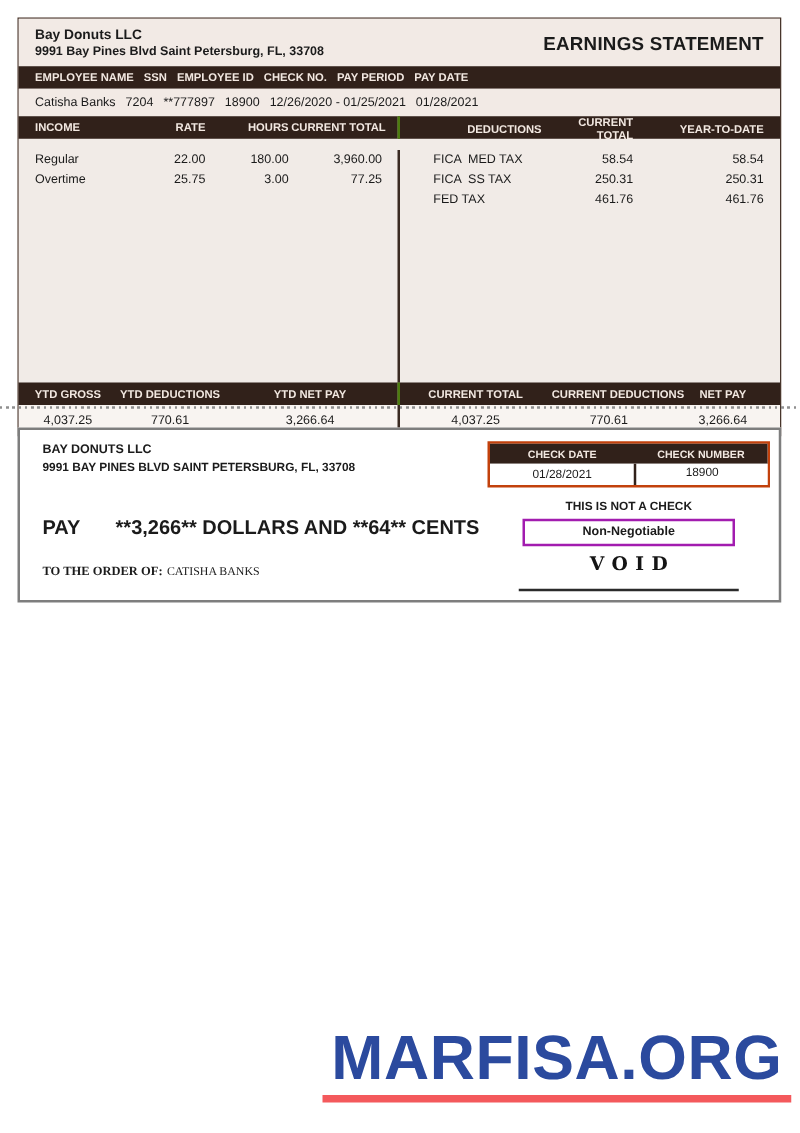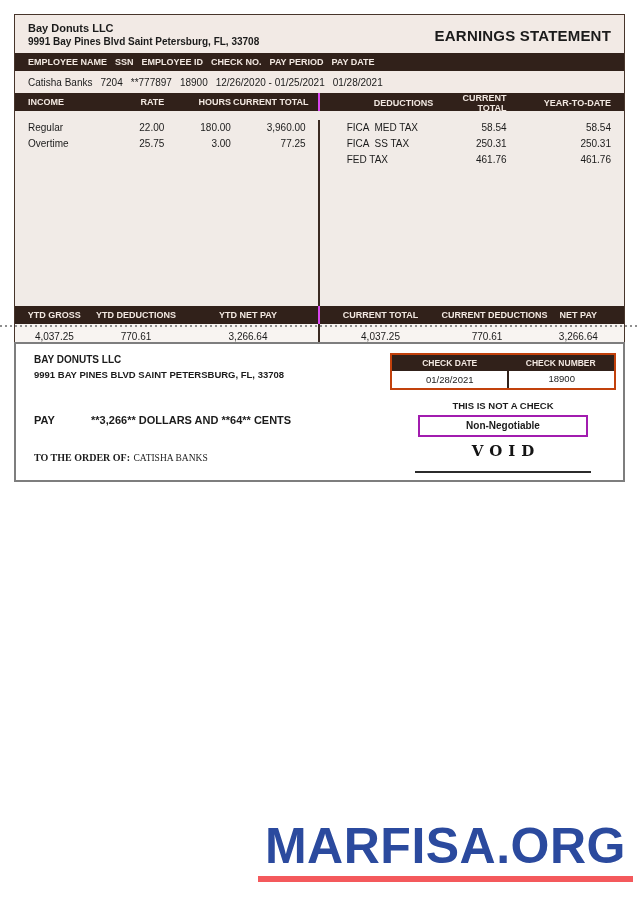--- a/index.html
+++ b/index.html
@@ -24,21 +24,21 @@
   .emp-grid > span:first-child { text-align:left; padding-left:13px; }
   .emp-grid > span:last-child { padding-right:13px; }
   .row { height:18px; display:flex; align-items:center; }
   .row.light { height:22px; background:#f2eae5; font-size:10px; font-weight:400; color:#1b1b1b; }
 
   .cols { display:flex; width:100%; }
   .half-l { width:49.7%; }
   .half-r { width:50.3%; }
   .headrow { height:18px; }
   .headrow .half-l, .headrow .half-r { display:grid; align-items:center; height:18px; }
-  .div-light { border-left:2px solid #d946ef; }
+  .div-light { border-left:2px solid #4d7c0f; }
   .div-dark  { border-left:2px solid #3a2a22; }
 
   .grid-inc { display:grid; grid-template-columns:30% 20% 22% 28%; align-items:center; }
   .grid-inc > span { text-align:right; padding-right:2px; white-space:nowrap; }
   .grid-inc > span:first-child { text-align:left; padding-left:13px; }
   .grid-inc > span:last-child { padding-right:12px; }
 
   .grid-ded { display:grid; grid-template-columns:40% 28% 32%; align-items:center; }
   .grid-ded > span:first-child { text-align:left; padding-left:27px; white-space:pre; }
   .grid-ded > span:nth-child(2) { text-align:right; padding-right:20px; }
@@ -71,21 +71,21 @@
     font-size:8.5px; font-weight:700; height:16px; align-items:center; }
   .ct-vals { display:grid; grid-template-columns:52% 48%; height:17px; align-items:center;
     font-size:9.5px; background:#fff; }
   .ct-vals > span:last-child { border-left:2px solid #31211a; height:100%; line-height:16px; }
   .not-check { margin-top:10px; font-size:9.5px; font-weight:700; }
   .nn-box { margin:4px auto 0; width:170px; border:2px solid #a21caf; padding:3px 0 4px;
     font-weight:700; font-size:10px; background:#fff; }
   .void-text { margin-top:5px; font-family:"DejaVu Serif", serif; font-weight:700;
     font-size:15px; letter-spacing:6px; padding-left:6px; color:#141414; }
   .sig-line { margin:11px auto 0; width:176px; border-top:2px solid #2b2b2b; }
-  .pay-line { position:absolute; left:18px; top:70px; font-weight:700; font-size:11px; white-space:nowrap; }
+  .pay-line { position:absolute; left:18px; top:70px; font-weight:700; font-size:16px; white-space:nowrap; }
   .pay-lbl { display:inline-block; width:54px; }
   .order-line { position:absolute; left:18px; top:108px; font-size:10px; white-space:nowrap;font-family:Liberation Serif, serif; }
   .ord-lbl { font-weight:700; display:inline-block; width:97px; }
   .payee { font-size:9.5px; }
 
   
   .logo { position:absolute; left:258px; top:820px; width:375px; text-align:center; }
   .logo-text { font-size:50px; font-weight:700; color:#2b4a9e; letter-spacing:.5px; line-height:1.05; }
   .logo-bar { height:6px; background:#f4595c; margin-top:3px; }
 </style>

